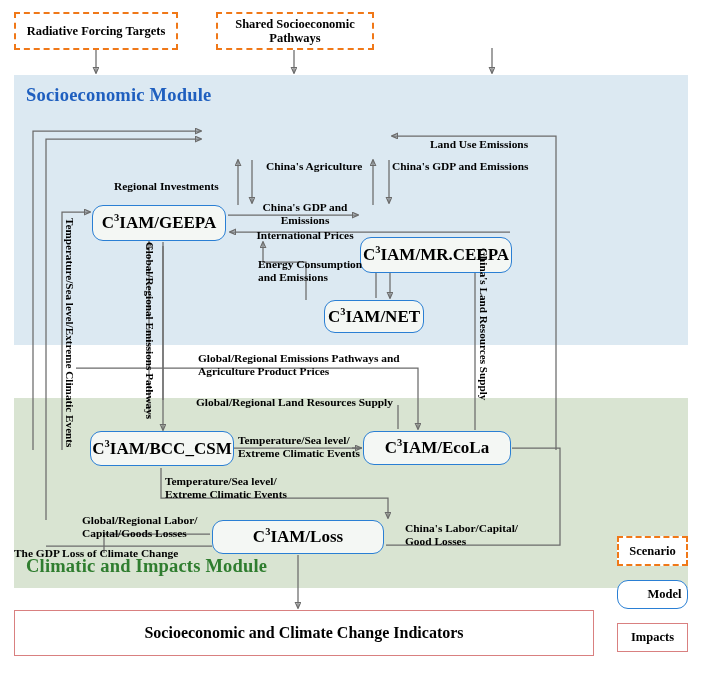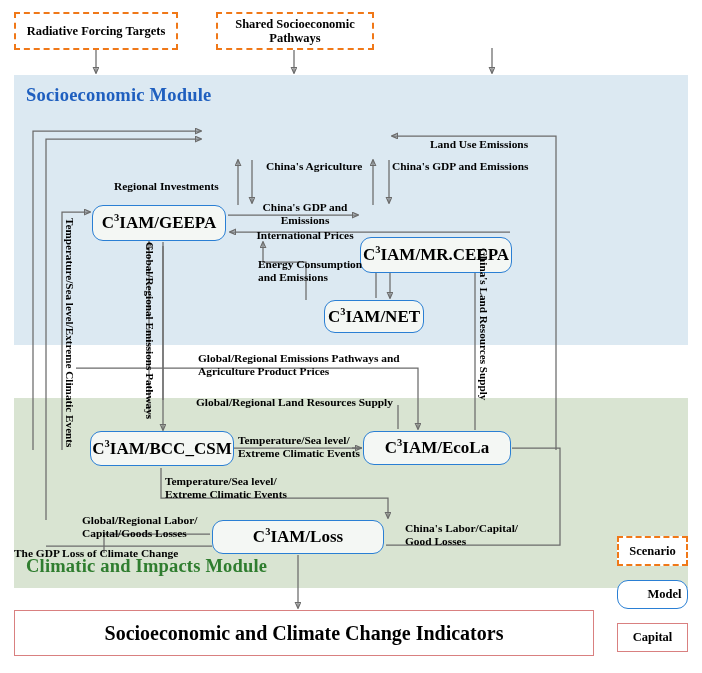--- a/index.html
+++ b/index.html
@@ -24,21 +24,21 @@
   
   .model{position:absolute;border:1.6px solid #2a7fd4;border-radius:11px;
          background:#f4f7f4;display:flex;align-items:center;justify-content:center;
          font-weight:bold;color:#000;box-sizing:border-box;}
   .model .lbl{font-size:17px;white-space:nowrap;}
   .model .lbl sup{font-size:10.5px;vertical-align:super;line-height:0;}
 
   
   .result{position:absolute;border:1.8px solid #d98080;background:#ffffff;
           display:flex;align-items:center;justify-content:center;
-          font-weight:bold;font-size:20px;color:#000;box-sizing:border-box;}
+          font-weight:bold;font-size:16px;color:#000;box-sizing:border-box;}
 
   
   .flab{position:absolute;font-weight:bold;font-size:11.4px;line-height:1.18;
         color:#000;background:transparent;white-space:pre-line;}
   .flab.c{text-align:center;}
   .flab.l{text-align:left;}
   .vlab{position:absolute;font-weight:bold;font-size:11.2px;color:#000;
         writing-mode:vertical-rl;text-orientation:mixed;white-space:nowrap;}
 
   
@@ -198,16 +198,16 @@
   <div class="flab l" style="left:405px;top:522px;">China's Labor/Capital/
 Good Losses</div>
 
   <div class="lg scen" style="left:617px;top:536px;width:71px;height:30px;">
     <span>Scenario</span>
   </div>
   <div class="lg mod" style="left:617px;top:580px;width:71px;height:29px;">
     <span>Model</span>
   </div>
   <div class="lg res" style="left:617px;top:623px;width:71px;height:29px;">
-    <span>Capital</span>
+    <span>Impacts</span>
   </div>
 
 </div>
 
 </body></html>

